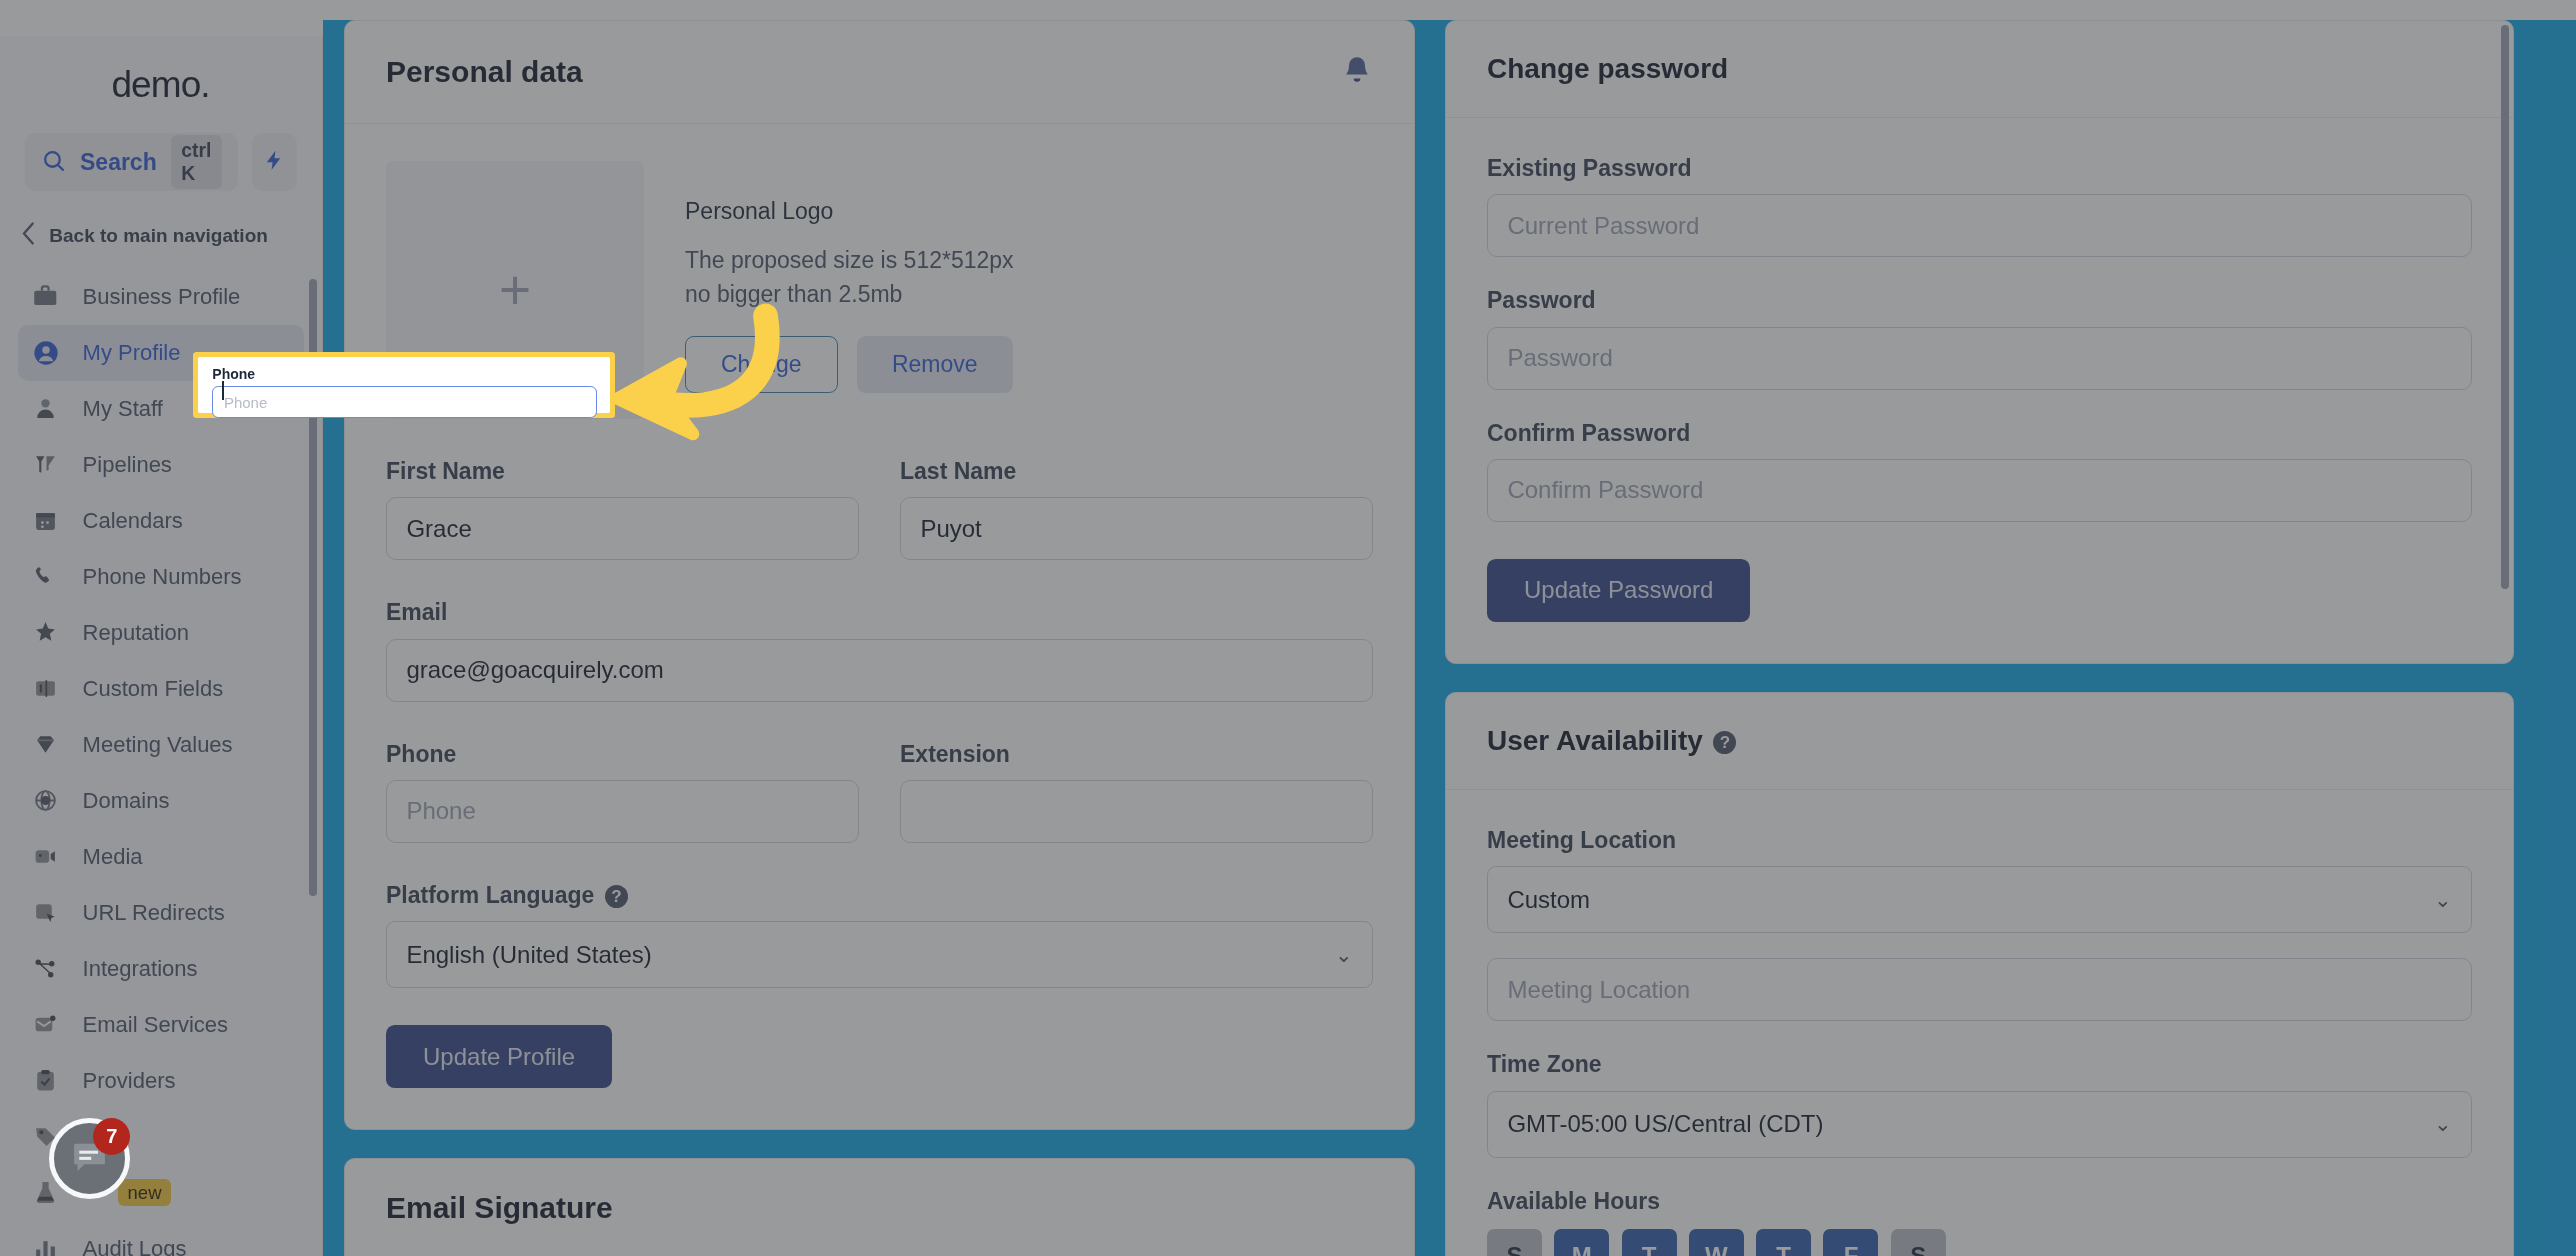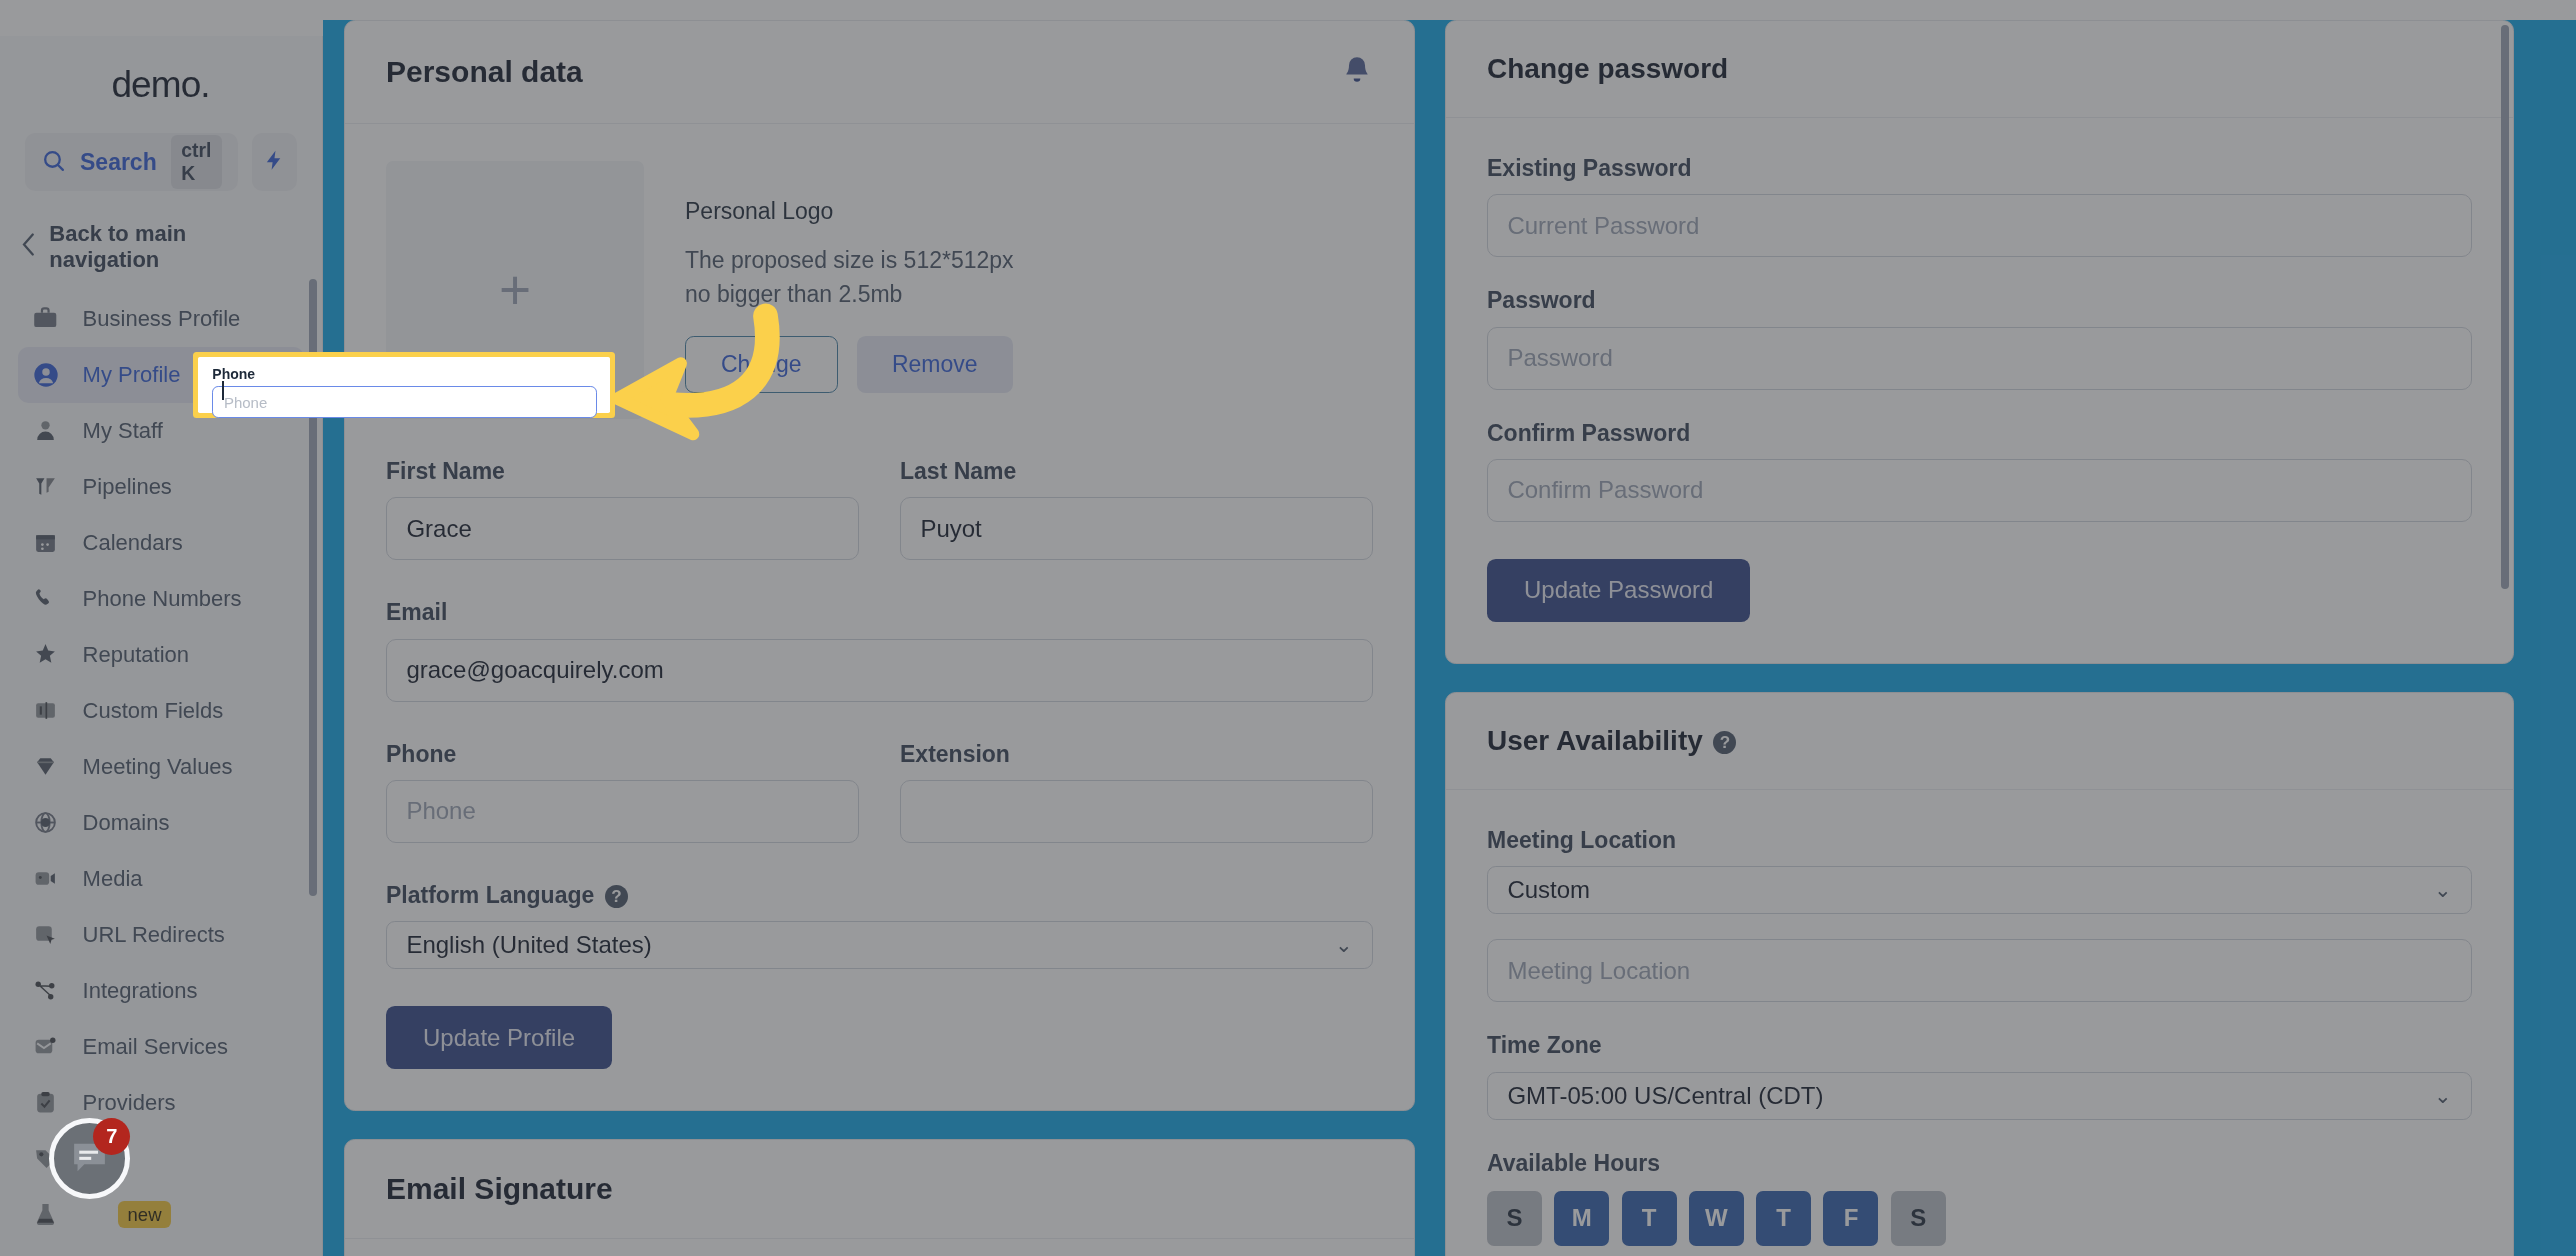--- a/index.html
+++ b/index.html
@@ -33,21 +33,21 @@
     border-radius: 6.2px; padding: 4.4px 10.6px;
   }
   .bolt-box {
     width: 58px; height: 58px; background: #eceef2; border-radius: 10.6px;
     display: flex; align-items: center; justify-content: center;
   }
 
   .back-nav {
     display: flex; align-items: center; gap: 12.3px;
     padding: 30px 25px 12.3px 21px; color: #344054;
-    font-size: 22px; font-weight: 600; justify-content: flex-end;
+    font-size: 19px; font-weight: 600;
   }
 
   .nav-list { padding: 5.3px 17.6px 0 17.6px; }
   .nav-item {
     display: flex; align-items: center; gap: 23px;
     height: 56px; padding: 0 14px; border-radius: 10.6px;
     color: #475467; font-size: 22px; position: relative;
   }
   .nav-item.active { background: #e3e7f3; color: #2f5bd6; font-weight: 500; }
   .nav-icon { width: 28px; height: 28px; display:flex; align-items:center; justify-content:center; flex: 0 0 28px; }
@@ -117,21 +117,21 @@
   .field-grid { display: flex; gap: 41px; margin-top: 39px; }
   .field { flex: 1; }
   .f-label { font-size: 23px; color: #344054; font-weight: 600; margin-bottom: 12.3px; display:block; }
   .f-input {
     width: 100%; height: 63px; border: 0.9px solid #d0d5dd; border-radius: 10px;
     background: #fff; padding: 0 19.4px; font-size: 24px; color: #101828;
     font-family: "Liberation Sans", sans-serif;
   }
   .f-input::placeholder { color: #98a2b3; }
   .f-select {
-    width: 100%; height: 48px; border: 0.9px solid #d0d5dd; border-radius: 8.8px;
+    width: 100%; height: 67px; border: 0.9px solid #d0d5dd; border-radius: 8.8px;
     background: #fff; padding: 0 19.4px; font-size: 24px; color: #101828;
     display: flex; align-items: center; justify-content: space-between; gap: 31px;
   }
   .chev { color: #475467; font-size: 21px; }
   .btn-primary {
     background: #2e4387; color: #e8ebf5; border: none; border-radius: 8.8px;
     padding: 17.6px 37px; font-size: 24px; margin-top: 37px;
   }
 
   

